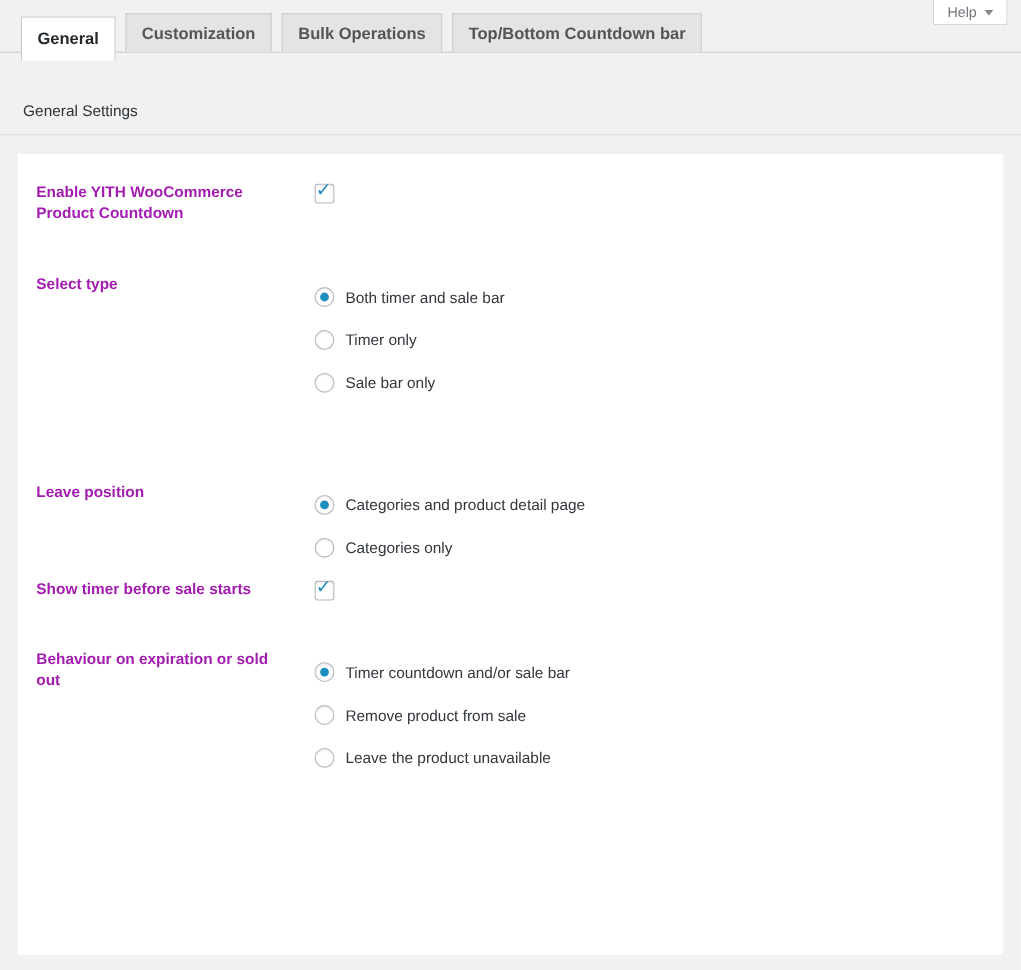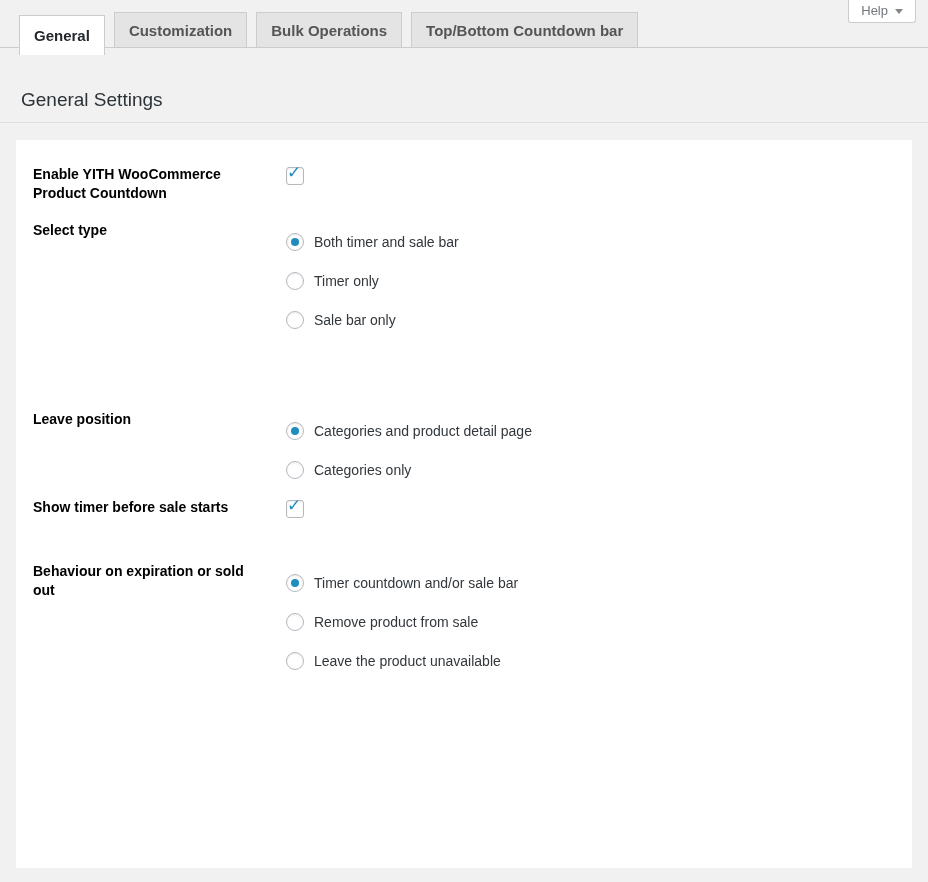--- a/index.html
+++ b/index.html
@@ -51,21 +51,21 @@
     background:#fff;
     color:#23282d;
     padding:12px 14px;
     margin-bottom:-8px;
     position:relative; z-index:2;
   }
 
   
   .page-title {
     padding:40px 0 0 21px;
-    font-size:19px; font-weight:400; color:#2c3338;
+    font-size:14px; font-weight:400; color:#2c3338;
     line-height:24px;
   }
   .title-divider {
     margin-top:10px;
     border-bottom:1px solid #dedede;
     height:0;
   }
 
   
   .panel {
@@ -73,26 +73,26 @@
     background:#fff;
     height:728px;
     padding:25px 20px 0 17px;
     box-sizing:border-box;
     overflow:hidden;
   }
   .row { display:flex; }
   .row .th {
     width:253px; flex:0 0 253px;
     padding-right:40px; box-sizing:border-box;
-    font-size:14px; font-weight:700; color:#000000;
+    font-size:14px; font-weight:700; color:#a21caf;
     line-height:19px;
   }
   .row .td { flex:1; }
 
-  .r2 { margin-top:18px; }
+  .r2 { margin-top:46px; }
   .r3 { margin-top:62px; }
   .r4 { }
   .r5 { margin-top:44px; }
 
   
   .option {
     display:flex; align-items:center; gap:10px;
     height:22px; margin-bottom:17px; cursor:pointer;
   }
   .td .option:first-child { margin-top:10px; }

